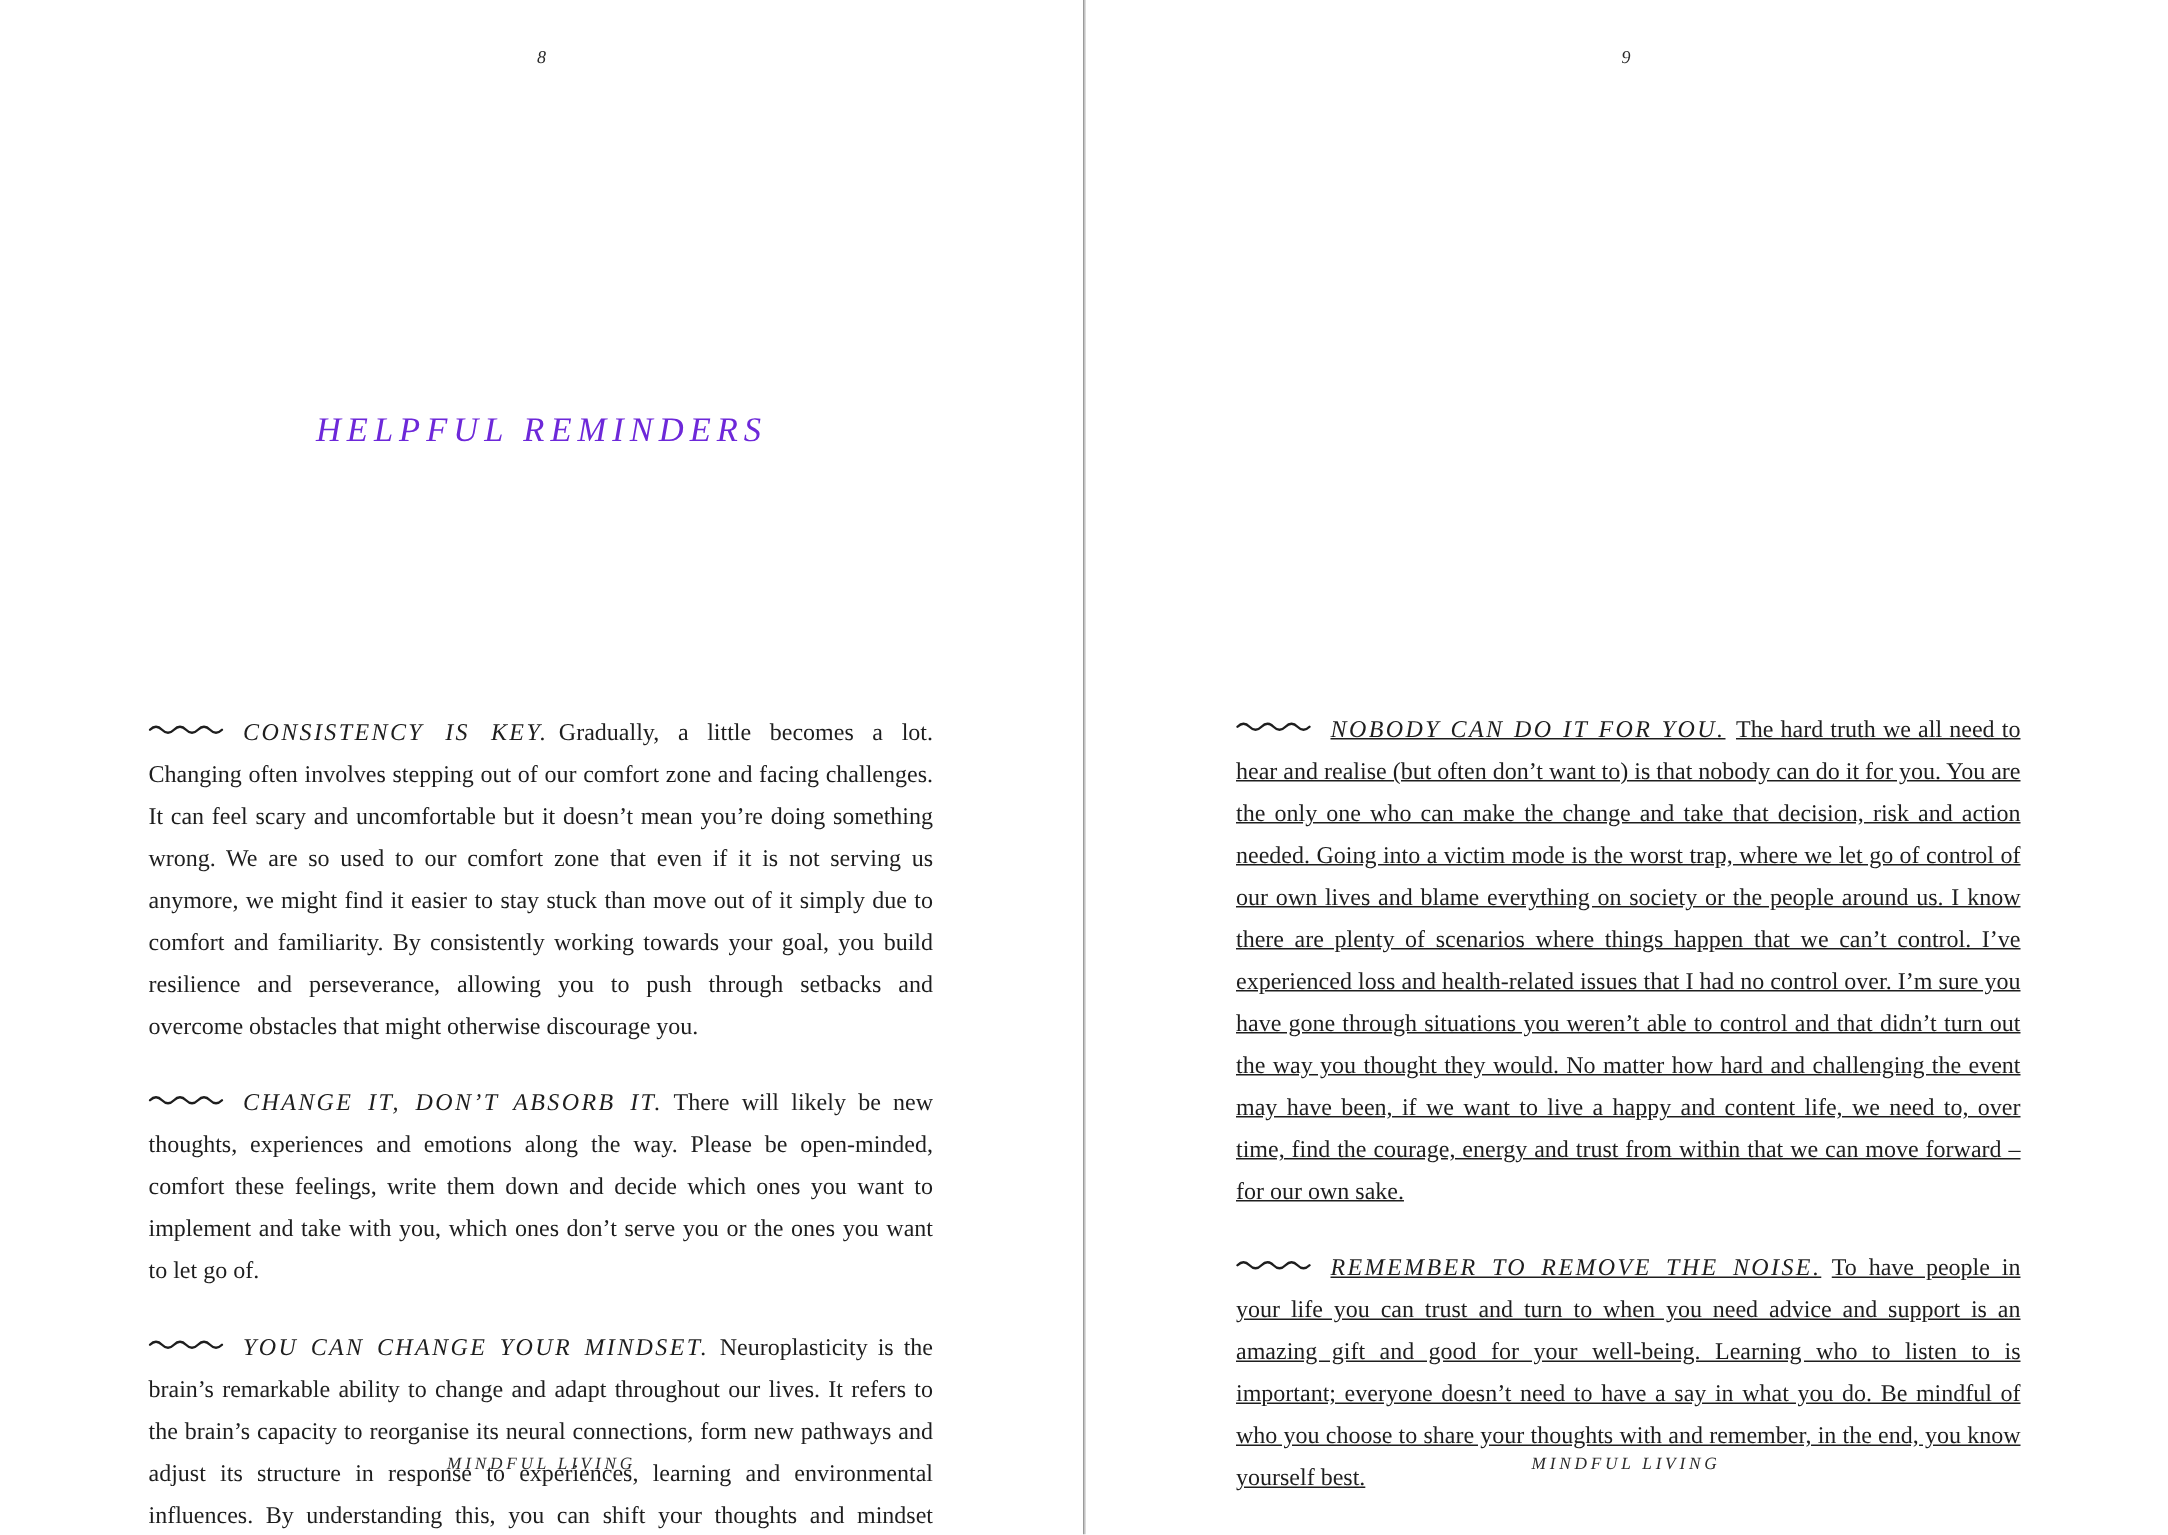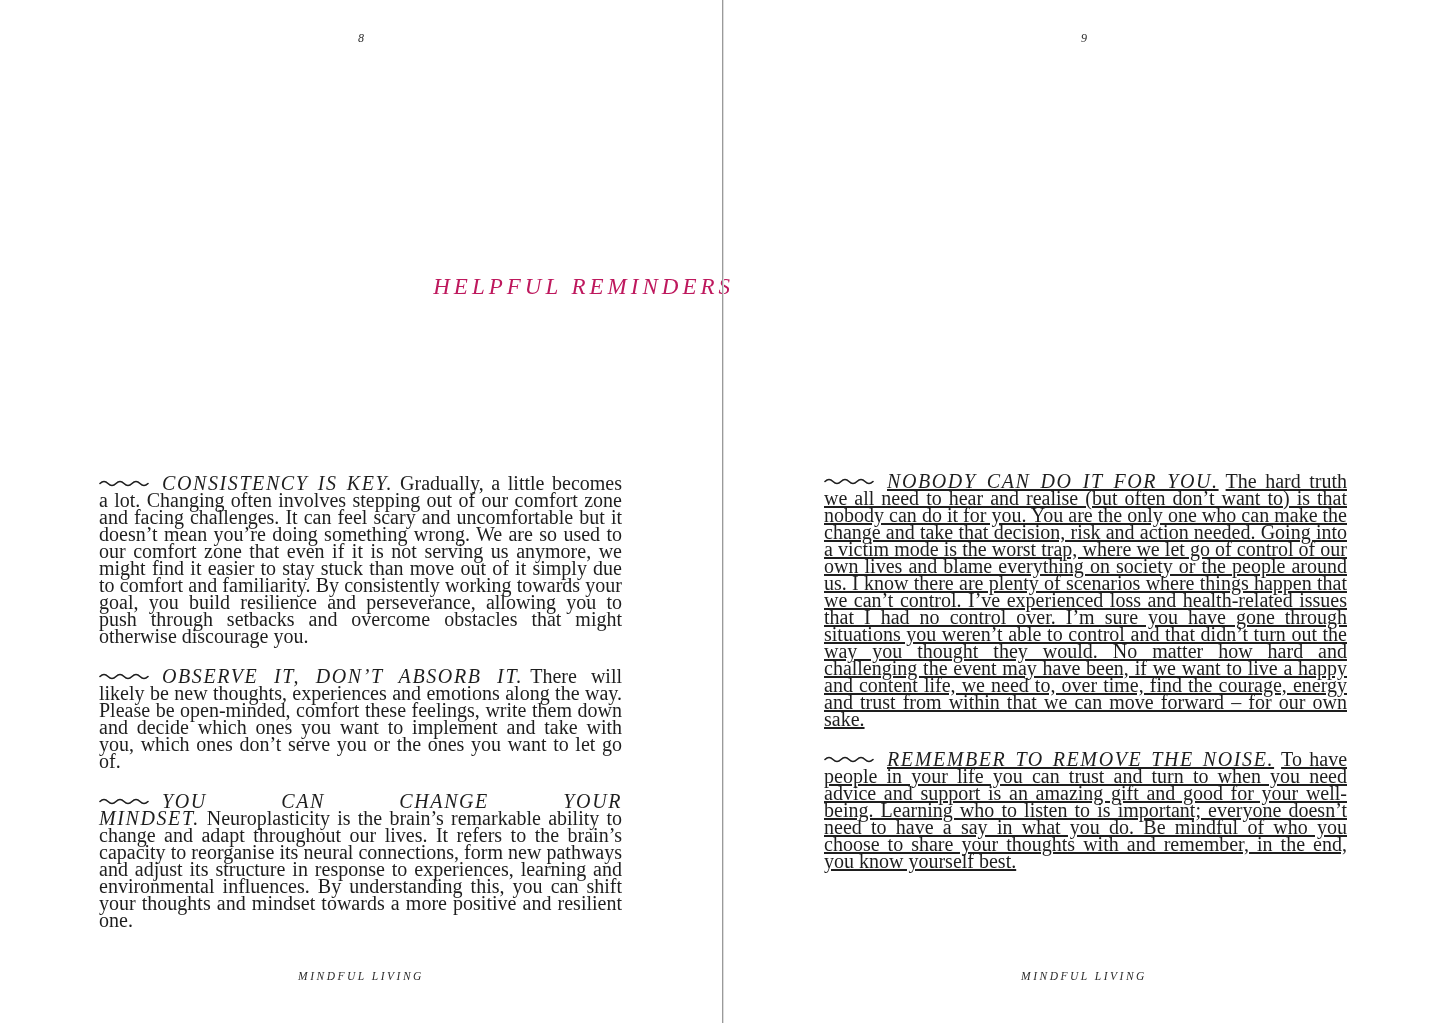--- a/index.html
+++ b/index.html
@@ -29,37 +29,37 @@
     position: absolute;
     top: 31px; left: 0; width: 100%;
     text-align: center;
     font-size: 12px;
     font-style: italic;
     color: #2b2b2b;
   }
 
   .chapter-title {
     position: absolute;
-    top: 274px; left: 12px; width: 100%;
-    text-align: right;
+    top: 274px; left: 0; width: 100%;
+    text-align: center;
     font-style: italic;
     font-size: 23px;
     letter-spacing: 4px;
-    color: #be185d;
+    color: #6d28d9;
     white-space: nowrap;
   }
 
   .text-block { position: absolute; left: 99px; width: 523px; }
   .page.left  .text-block { top: 475px; }
   .page.right .text-block { left: 101px; top: 473px; text-decoration: underline; }
 
   .para {
     text-align: justify;
-    font-size: 20px;
-    line-height: 17px;
+    font-size: 16px;
+    line-height: 28px;
     margin-bottom: 23px;
     color: #1e1e1e;
   }
   .para:last-child { margin-bottom: 0; }
 
   .squiggle {
     display: inline-block;
     width: 50px; height: 9px;
     margin-right: 13px;
     vertical-align: 2px;
@@ -94,21 +94,21 @@
 
     <div class="text-block">
       <p class="para">
         <span class="squiggle"><svg width="50" height="9" viewBox="0 0 50 9">
               <path d="M1 4.5 Q5 0.5 9 4.5 T17 4.5 T25 4.5 T33 4.5 T41 4.5 T49 4.5" fill="none" stroke="currentColor" stroke-width="1.6" stroke-linecap="round"></path>
             </svg></span><span class="lead">CONSISTENCY IS KEY.</span><span class="body-text">Gradually, a little becomes a lot. Changing often involves stepping out of our comfort zone and facing challenges. It can feel scary and uncomfortable but it doesn’t mean you’re doing something wrong. We are so used to our comfort zone that even if it is not serving us anymore, we might find it easier to stay stuck than move out of it simply due to comfort and familiarity. By consistently working towards your goal, you build resilience and perseverance, allowing you to push through setbacks and overcome obstacles that might otherwise discourage you.</span>
       </p>
       <p class="para">
         <span class="squiggle"><svg width="50" height="9" viewBox="0 0 50 9">
               <path d="M1 4.5 Q5 0.5 9 4.5 T17 4.5 T25 4.5 T33 4.5 T41 4.5 T49 4.5" fill="none" stroke="currentColor" stroke-width="1.6" stroke-linecap="round"></path>
-            </svg></span><span class="lead">OBSERVE IT, DON’T ABSORB IT.</span><span class="body-text">There will likely be new thoughts, experiences and emotions along the way. Please be open-minded, comfort these feelings, write them down and decide which ones you want to implement and take with you, which ones don’t serve you or the ones you want to let go of.</span>
+            </svg></span><span class="lead">CHANGE IT, DON’T ABSORB IT.</span><span class="body-text">There will likely be new thoughts, experiences and emotions along the way. Please be open-minded, comfort these feelings, write them down and decide which ones you want to implement and take with you, which ones don’t serve you or the ones you want to let go of.</span>
       </p>
       <p class="para">
         <span class="squiggle"><svg width="50" height="9" viewBox="0 0 50 9">
               <path d="M1 4.5 Q5 0.5 9 4.5 T17 4.5 T25 4.5 T33 4.5 T41 4.5 T49 4.5" fill="none" stroke="currentColor" stroke-width="1.6" stroke-linecap="round"></path>
             </svg></span><span class="lead">YOU CAN CHANGE YOUR MINDSET.</span><span class="body-text">Neuroplasticity is the brain’s remarkable ability to change and adapt throughout our lives. It refers to the brain’s capacity to reorganise its neural connections, form new pathways and adjust its structure in response to experiences, learning and environmental influences. By understanding this, you can shift your thoughts and mindset towards a more positive and resilient one.</span>
       </p>
     </div>
 
     <div class="footer">MINDFUL LIVING</div>
   </div>

